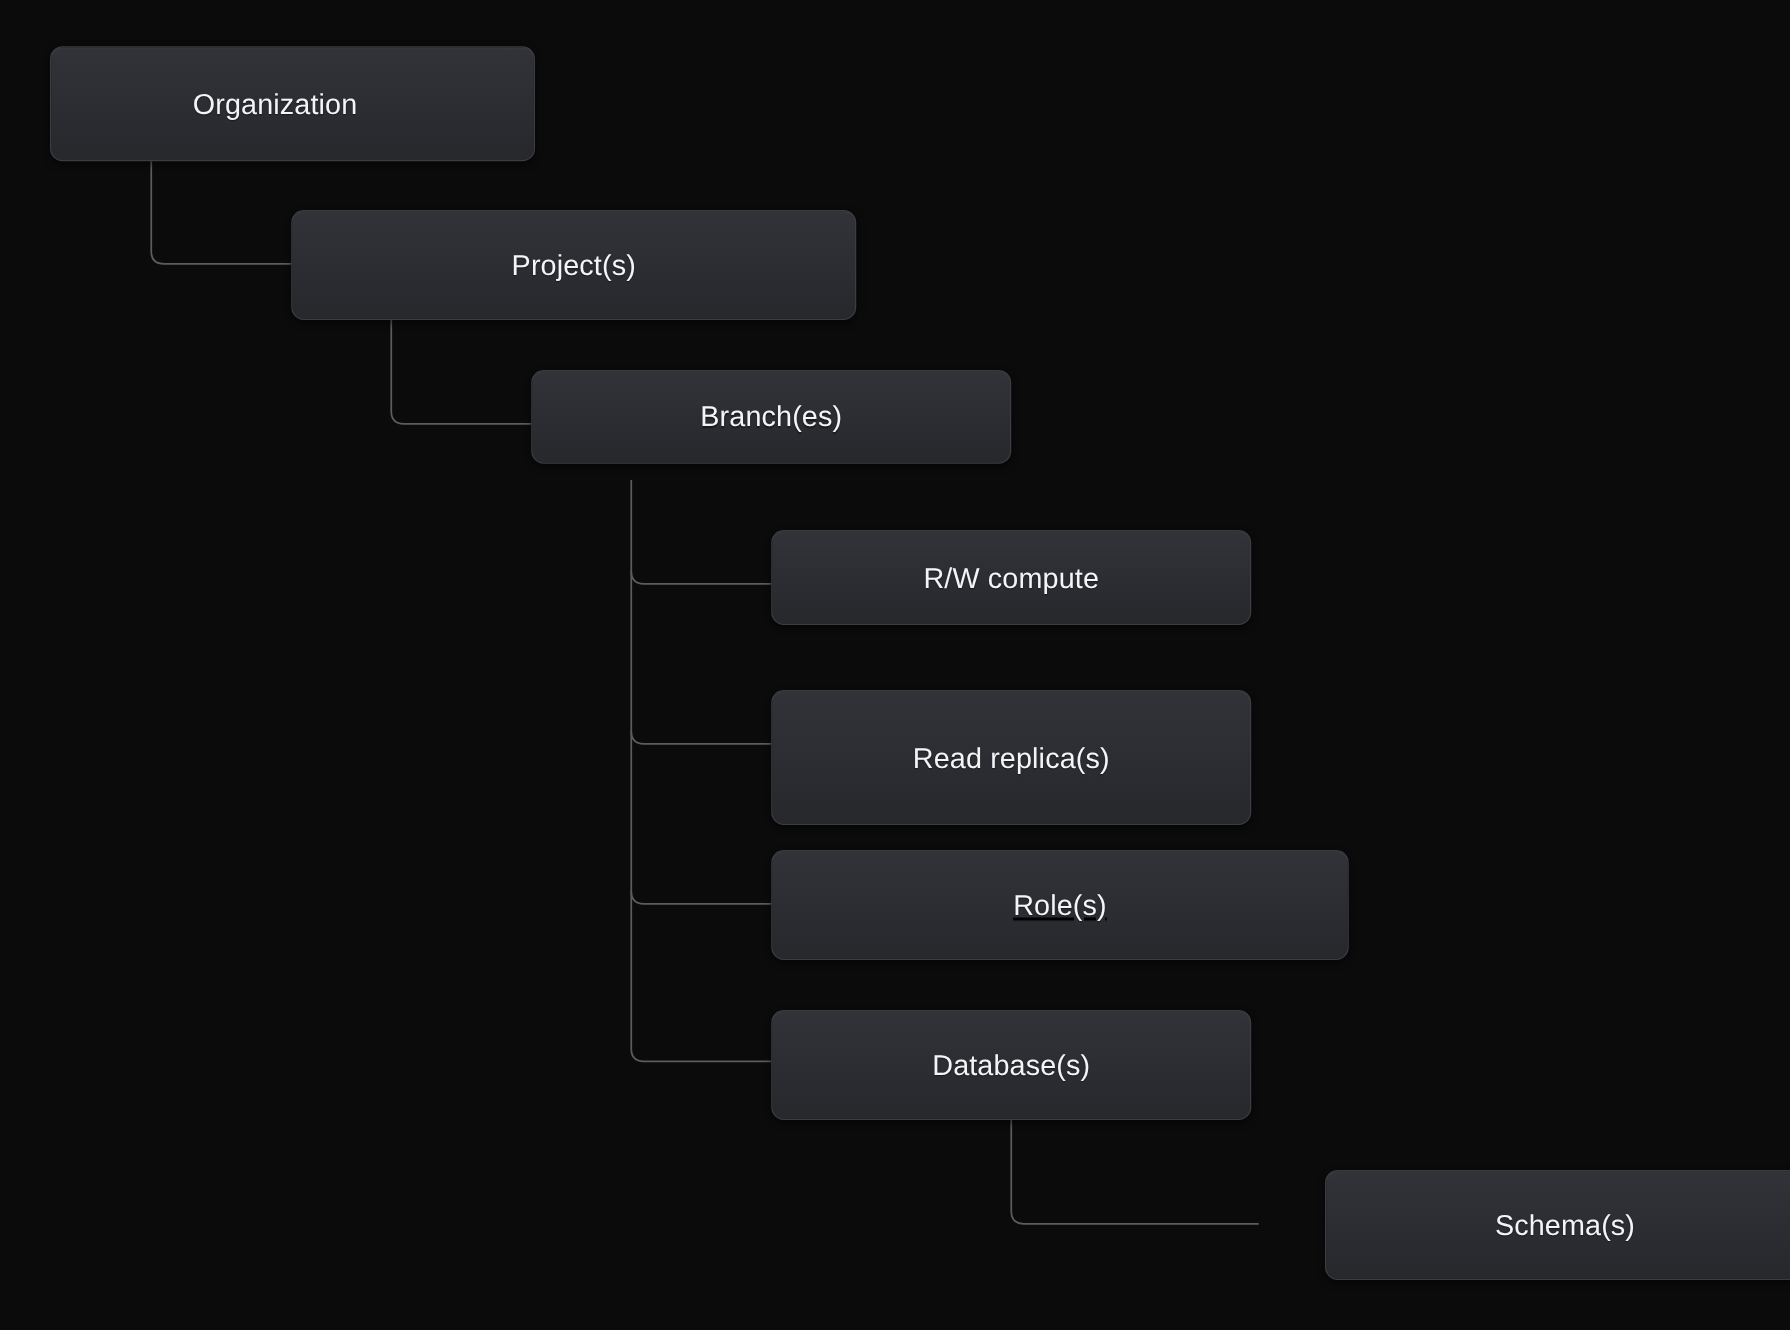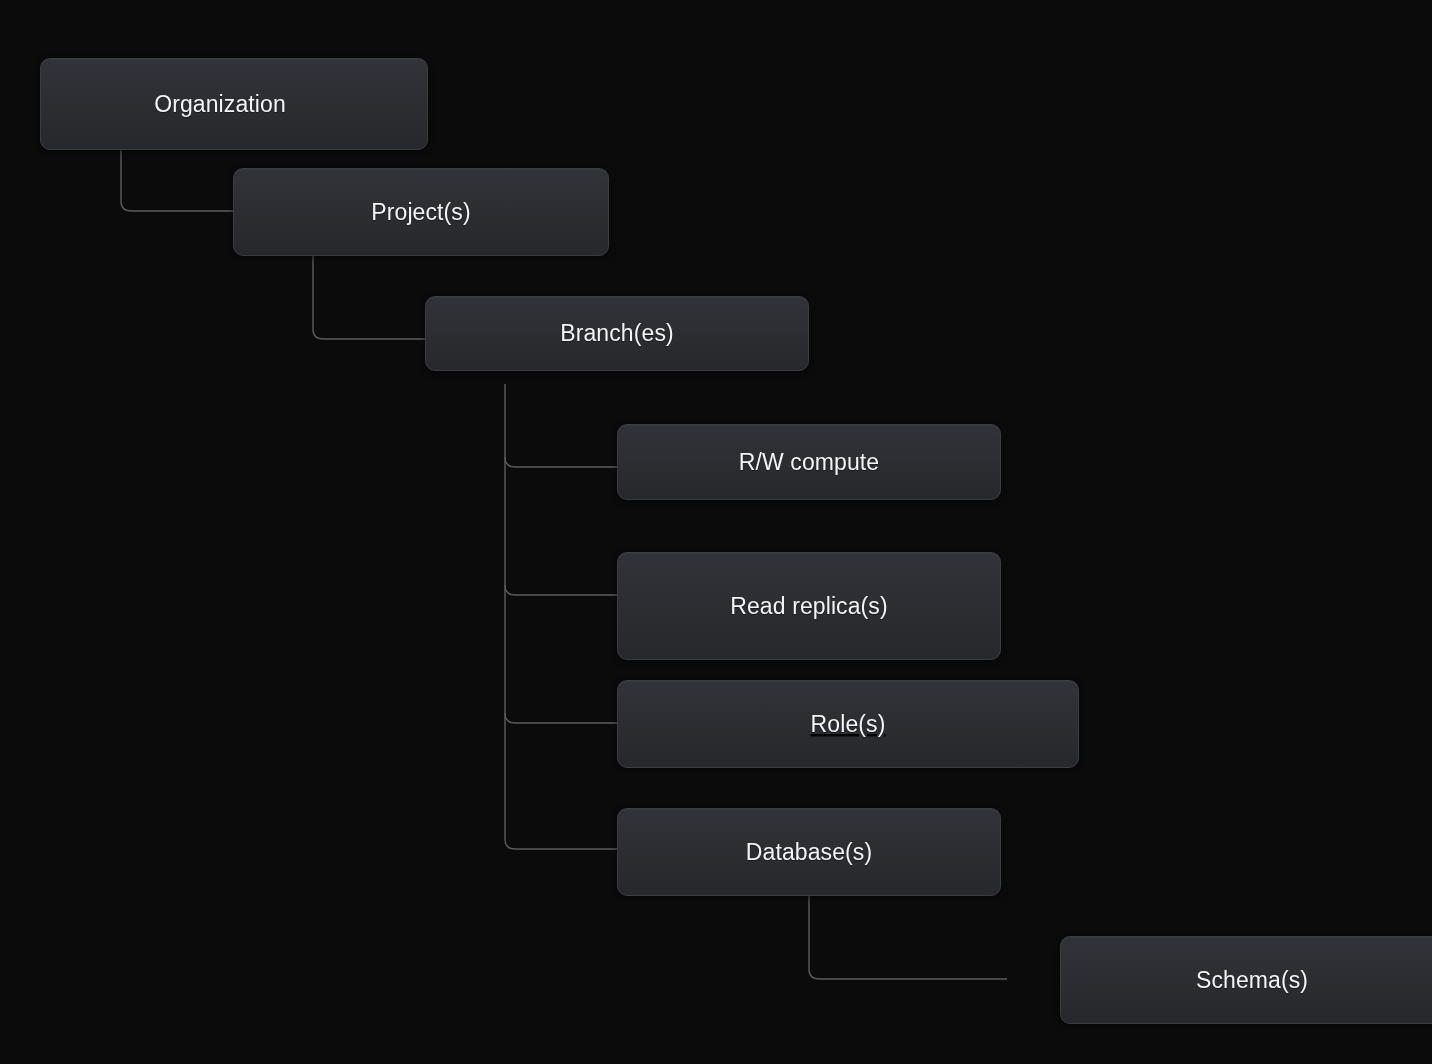--- a/index.html
+++ b/index.html
@@ -41,23 +41,23 @@
   .node .label {
     color: #f2f4f6;
     font-size: 23px;
     font-weight: 400;
     letter-spacing: 0.1px;
     line-height: 1;
     white-space: nowrap;
     text-shadow: 0 1px 1px rgba(0,0,0,0.45);
   }
   
-  .n-organization { left: 40px;   top: 37px;  width: 388px; height: 92px; margin-top: 21px; }
+  .n-organization { left: 40px;   top: 37px;  width: 388px; height: 92px; }
   .n-organization .label { position: relative; left: -14px; }
-  .n-project      { left: 233px;  top: 168px; width: 376px; height: 88px; }
+  .n-project      { left: 233px;  top: 168px; width: 452px; height: 88px; }
   .n-branch       { left: 425px;  top: 296px; width: 384px; height: 75px; }
   .n-rwcompute    { left: 617px;  top: 424px; width: 384px; height: 76px; }
   .n-readreplica  { left: 617px;  top: 552px; width: 384px; height: 108px; }
   .n-roles        { left: 617px;  top: 680px; width: 462px; height: 88px; text-decoration: underline; }
   .n-databases    { left: 617px;  top: 808px; width: 384px; height: 88px; }
   .n-schemas      { left: 1060px; top: 936px; width: 384px; height: 88px; }
 </style>
 </head>
 <body>
 

